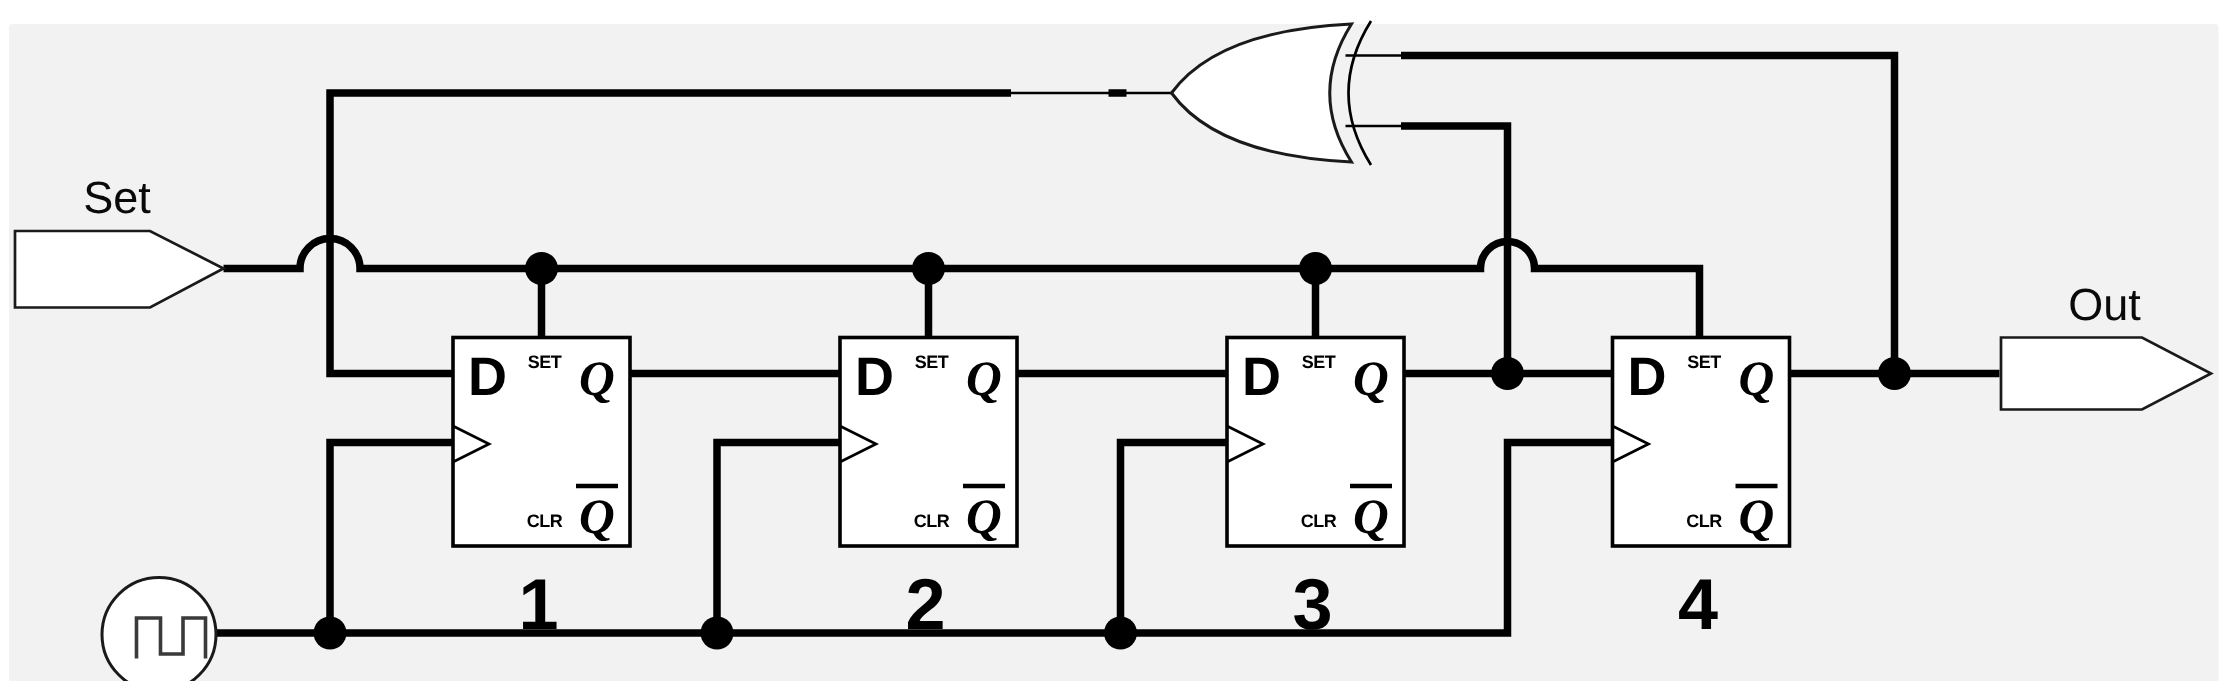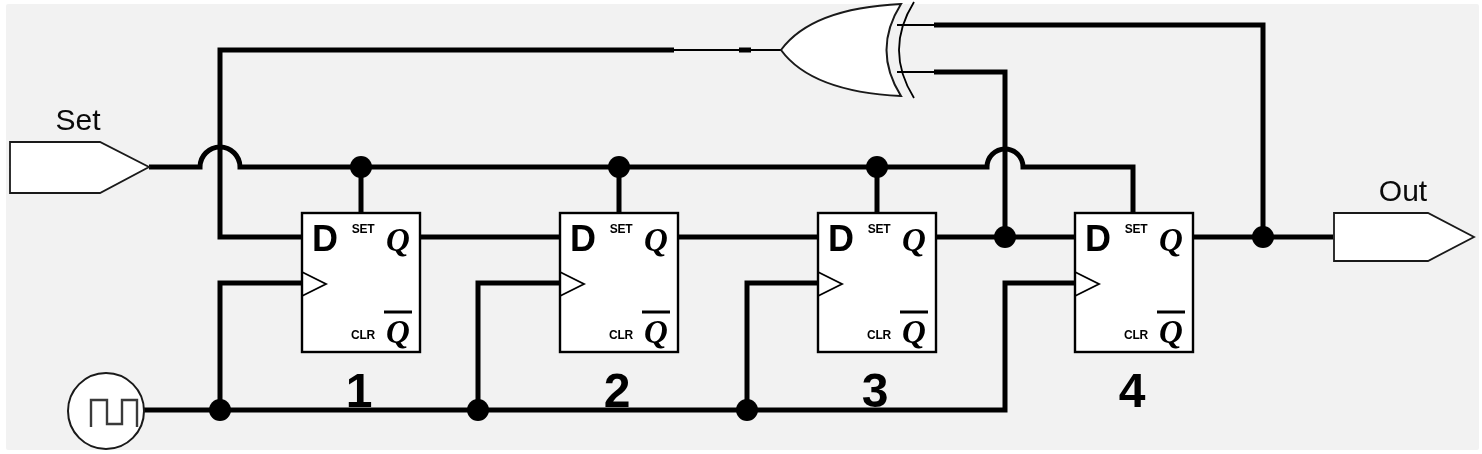--- a/index.html
+++ b/index.html
@@ -8,20 +8,21 @@
     background: #ffffff;
     width: 1482px;
     height: 454px;
     overflow: hidden;
     font-family: "Liberation Sans", sans-serif;
   }
   .stage {
     position: relative;
     width: 1482px;
     height: 342px;
+    margin-top: 12px;
   }
   svg { display: block; }
   .io-label {
     font-family: "Liberation Sans", sans-serif;
     font-size: 30px;
     fill: #0a0a0a;
   }
   .ff-d {
     font-family: "Liberation Sans", sans-serif;
     font-size: 36px;

